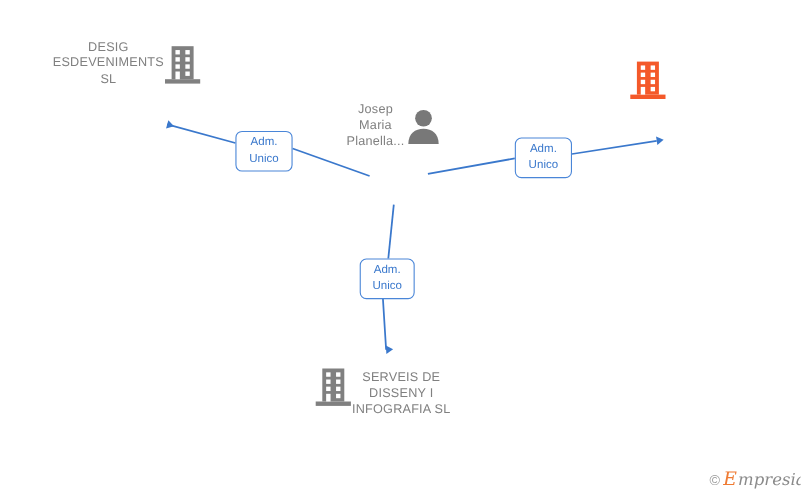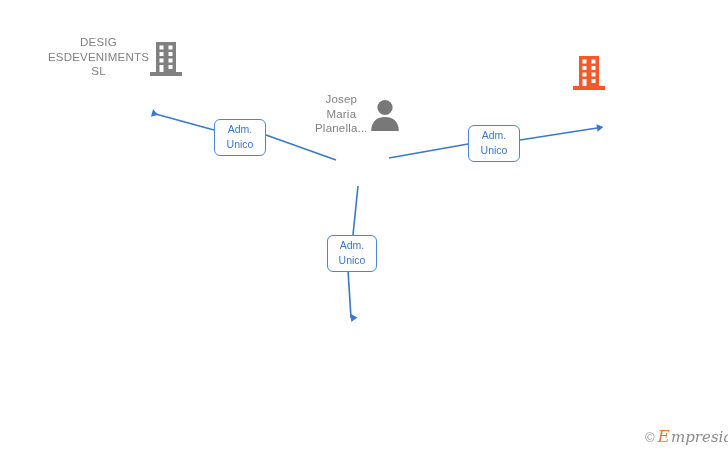--- a/index.html
+++ b/index.html
@@ -173,20 +173,39 @@
 Maria
 Planella...</div>
     <span class="node-icon">
       <svg width="34" height="34" viewBox="0 0 34 34" xmlns="http://www.w3.org/2000/svg">
         <circle cx="17" cy="9.5" r="7.6" fill="#787878"></circle>
         <path d="M3.2,33 C3.2,23.2 9.4,19 17,19 C24.6,19 30.8,23.2 30.8,33 Z" fill="#787878"></path>
       </svg>
     </span>
   </div>
 
+  <div class="node" id="node-disseny">
+    <span class="node-icon">
+      <svg width="34" height="38" viewBox="0 0 34 38" xmlns="http://www.w3.org/2000/svg">
+        <rect x="7" y="2" width="20" height="30" fill="#808080"></rect>
+        <rect x="1" y="32" width="32" height="4" fill="#808080"></rect>
+        <rect x="10.5" y="5.5" width="4" height="4" fill="#ffffff"></rect>
+        <rect x="19.5" y="5.5" width="4" height="4" fill="#ffffff"></rect>
+        <rect x="10.5" y="12" width="4" height="4" fill="#ffffff"></rect>
+        <rect x="19.5" y="12" width="4" height="4" fill="#ffffff"></rect>
+        <rect x="10.5" y="18.5" width="4" height="4" fill="#ffffff"></rect>
+        <rect x="19.5" y="18.5" width="4" height="4" fill="#ffffff"></rect>
+        <rect x="10.5" y="25" width="4" height="7" fill="#ffffff"></rect>
+        <rect x="19.5" y="25" width="4" height="4" fill="#ffffff"></rect>
+      </svg>
+    </span>
+    <div class="node-label">SERVEIS DE
+DISSENY I
+INFOGRAFIA SL</div>
+  </div>
 
   <div class="edge-label" id="label-left">Adm.
 Unico</div>
   <div class="edge-label" id="label-right">Adm.
 Unico</div>
   <div class="edge-label" id="label-down">Adm.
 Unico</div>
 
   <div id="watermark">
     <span class="wm-c">©</span>

